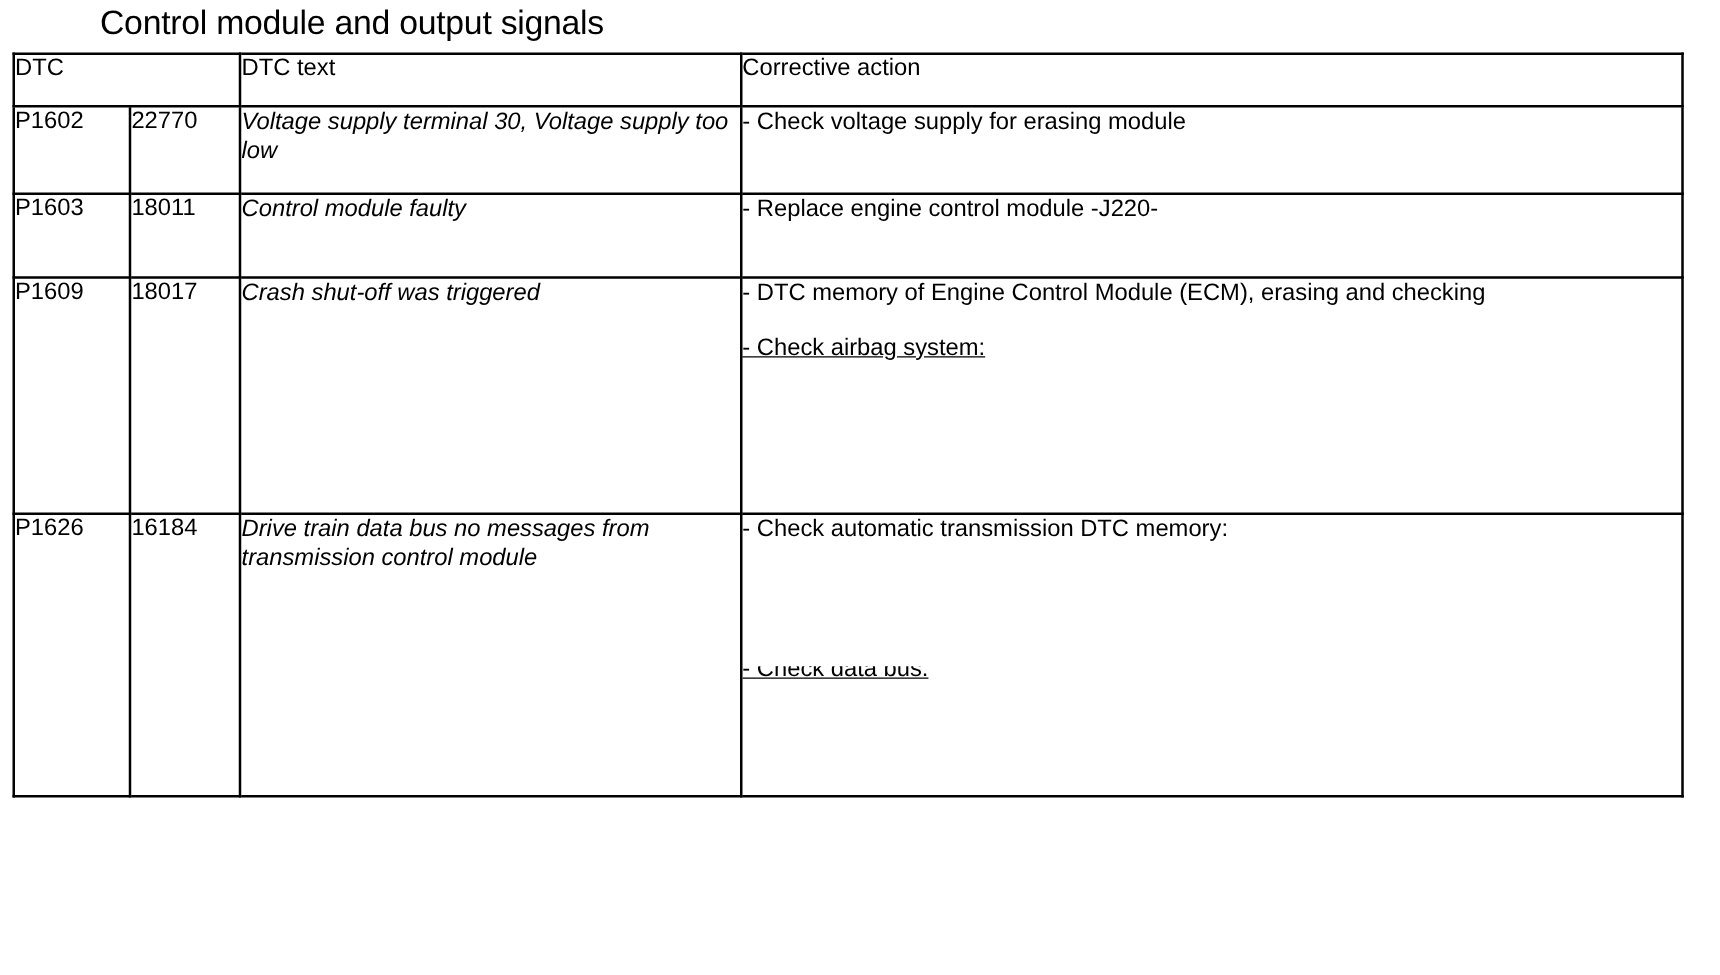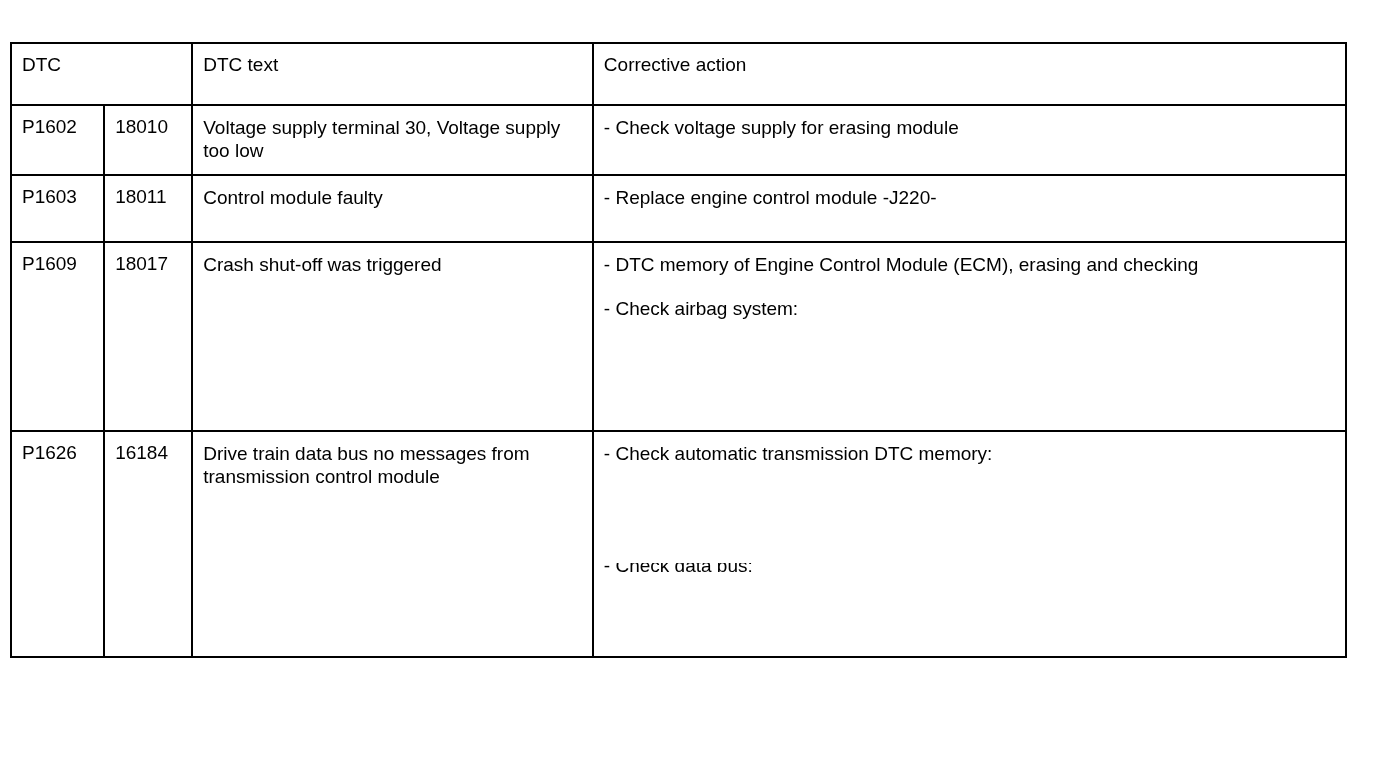--- a/index.html
+++ b/index.html
@@ -41,21 +41,21 @@
     left: 10px;
     top: 42px;
     width: 1337px;
     border-collapse: collapse;
     table-layout: fixed;
   }
 
   .dtc-table td,
   .dtc-table th {
     border: 2px solid #000000;
-    padding: 10px;
+    padding: 0;
     vertical-align: top;
     font-weight: normal;
     text-align: left;
     margin-left: 20px;
   }
 
   .col-sae  { width: 93px; }
   .col-vag  { width: 88px; }
   .col-text { width: 400px; }
   .col-act  { width: 752px; }
@@ -79,30 +79,31 @@
     font-size: 19px;
     padding: 11px 0 0 9px;
     white-space: nowrap;
     border-radius: 30px;
   }
 
   .text-cell {
     font-size: 19px;
     line-height: 23px;
     padding: 10px 10px 8px 9px;
+    font-style: italic;
   }
 
   .action-cell {
     font-size: 19px;
     line-height: 23px;
     padding: 27px 10px 8px 11px;
   }
 
   .action-line { margin: 0 0 0 0; }
-  .action-line + .action-line { margin-top: 21px; }
+  .action-line + .action-line { margin-top: 21px; text-decoration: underline; }
 
   
   .action-line.clipped {
     margin-top: 98px;
     height: 14px;
     overflow: hidden;
     line-height: 23px;
     position: relative;
     top: 0;
   }
@@ -115,40 +116,41 @@
   .r2 { height: 67px; }
   .r3 { height: 189px; }
   .r4 { height: 67px; }
   .r5 { height: 226px; }
 </style>
 </head>
 <body>
 
 <div class="page">
 
+  <div class="page-title">Control module and output signals</div>
 
   <table class="dtc-table">
     <colgroup>
       <col class="col-sae">
       <col class="col-vag">
       <col class="col-text">
       <col class="col-act">
     </colgroup>
     <thead>
       <tr>
         <th class="hdr-cell" colspan="2">DTC</th>
         <th class="hdr-cell" rowspan="1">DTC text</th>
         <th class="hdr-cell" rowspan="1">Corrective action</th>
       </tr>
     </thead>
     <tbody>
 
       <tr class="r1">
         <td class="code-cell">P1602</td>
-        <td class="code-cell">18010</td>
+        <td class="code-cell">22770</td>
         <td class="text-cell">Voltage supply terminal 30, Voltage supply too low</td>
         <td class="action-cell">
           <div class="action-line">- Check voltage supply for erasing module</div>
         </td>
       </tr>
 
       <tr class="r2">
         <td class="code-cell">P1603</td>
         <td class="code-cell">18011</td>
         <td class="text-cell">Control module faulty</td>

